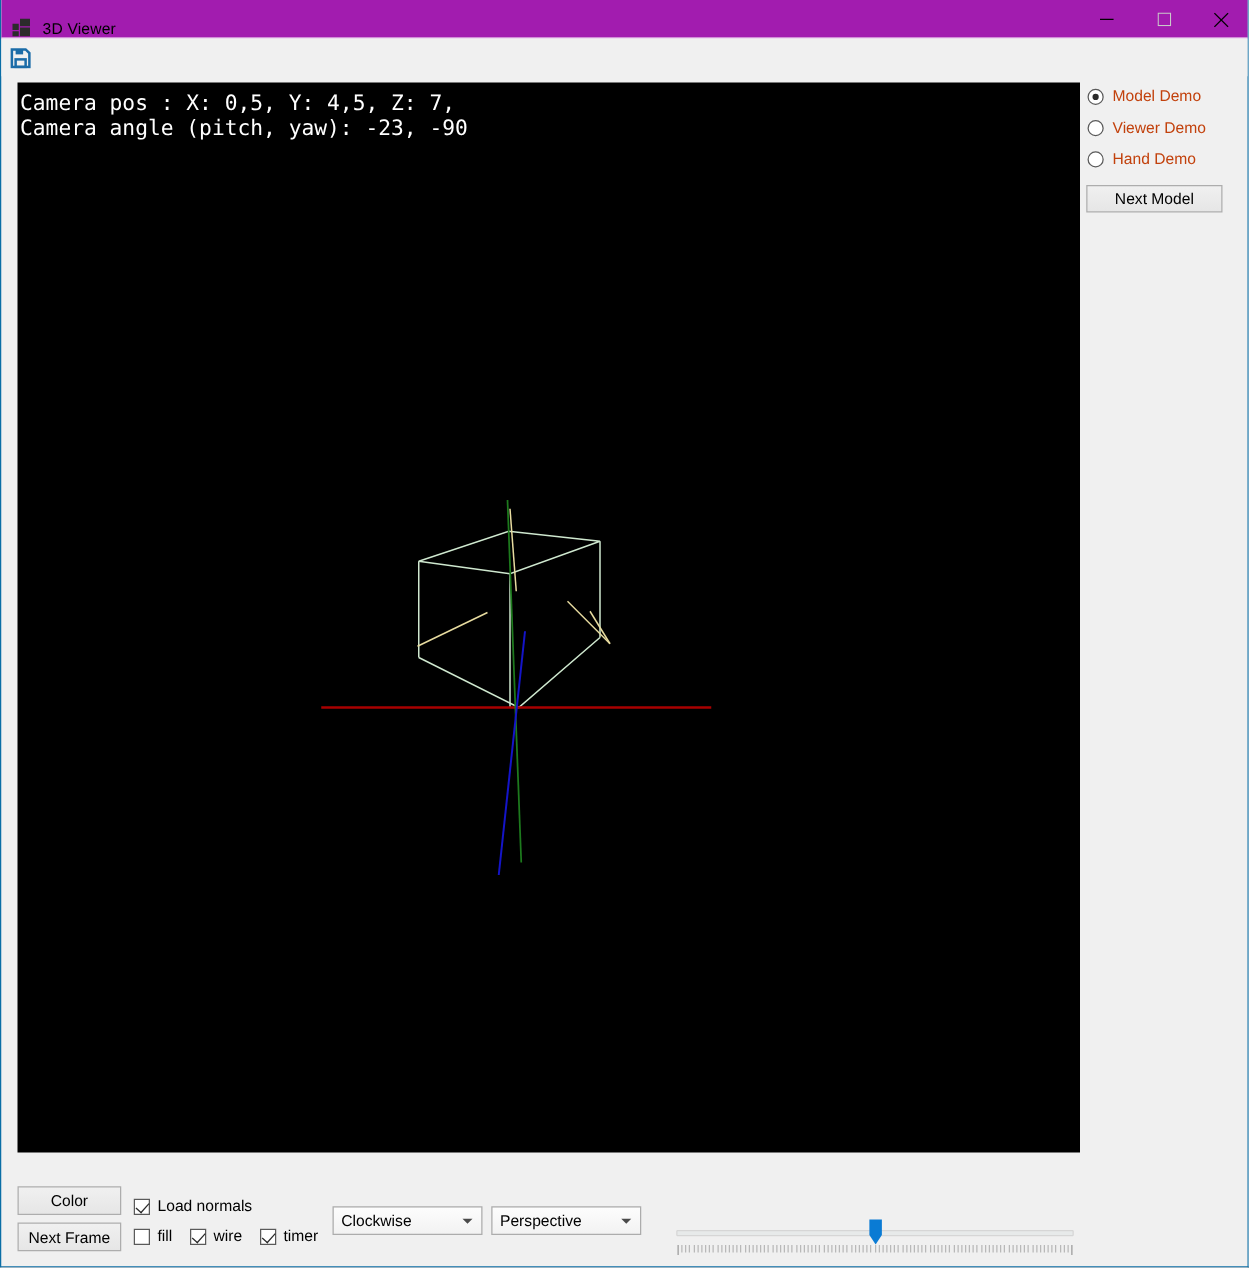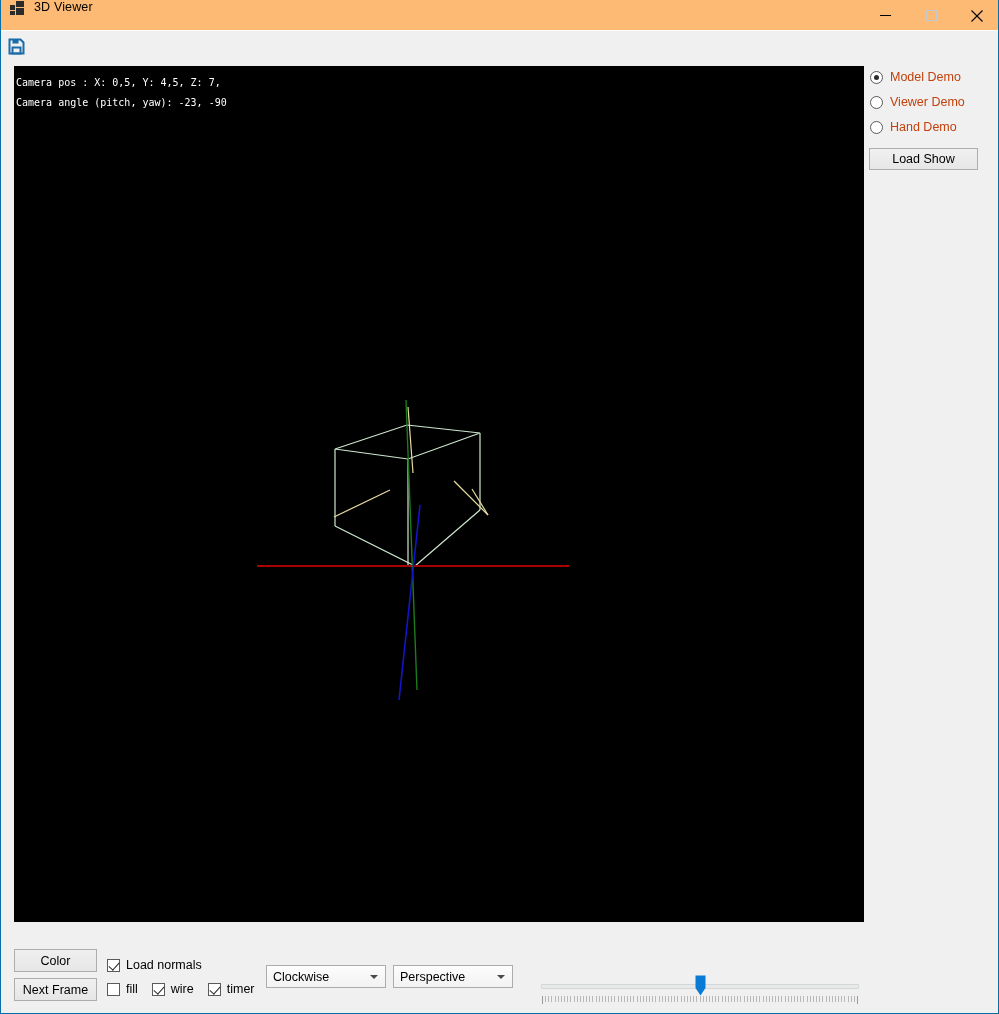--- a/index.html
+++ b/index.html
@@ -20,24 +20,24 @@
     border: 1px solid #0a6ea6;
     border-top: none;
     overflow: hidden;
   }
 
   
   #titlebar {
     position: absolute;
     left: 0; top: 0;
     width: 999px; height: 31px;
-    background: #fdba74;
+    background: #a21caf;
     border-bottom: 1px solid #ffffff;
     display: flex;
-    align-items: flex-start;
+    align-items: flex-end;
   }
   #app-icon {
     width: 16px; height: 16px;
     margin-left: 9px; margin-right: 8px;
     position: relative;
     flex: none;
   }
   #app-icon .sq {
     position: absolute;
     background: #2b2b2b;
@@ -102,21 +102,21 @@
   #viewport-canvas {
     position: absolute;
     left: 0; top: 0;
     width: 850px; height: 856px;
     display: block;
   }
   #hud {
     position: absolute;
     left: 2px; top: 7px;
     font-family: "DejaVu Sans Mono", "Liberation Mono", monospace;
-    font-size: 10px;
+    font-size: 17px;
     line-height: 20px;
     color: #ffffff;
     white-space: pre;
     letter-spacing: 0px;
   }
 
   
   #right-panel {
     position: absolute;
     left: 866px; top: 66px;
@@ -359,21 +359,21 @@
     <div class="radio-row">
       <span class="radio-mark"></span>
       <span class="radio-label">Viewer Demo</span>
     </div>
 
     <div class="radio-row">
       <span class="radio-mark"></span>
       <span class="radio-label">Hand Demo</span>
     </div>
 
-    <button id="load-model-btn" class="winbtn">Load Show</button>
+    <button id="load-model-btn" class="winbtn">Next Model</button>
   </div>
 
   <div id="bottom-bar">
 
     <button id="color-btn" class="winbtn">Color</button>
     <button id="next-frame-btn" class="winbtn">Next Frame</button>
 
     <div class="cb-row" id="cb-row-1">
       <label class="cb-item">
         <span class="cb-box checked"></span>

